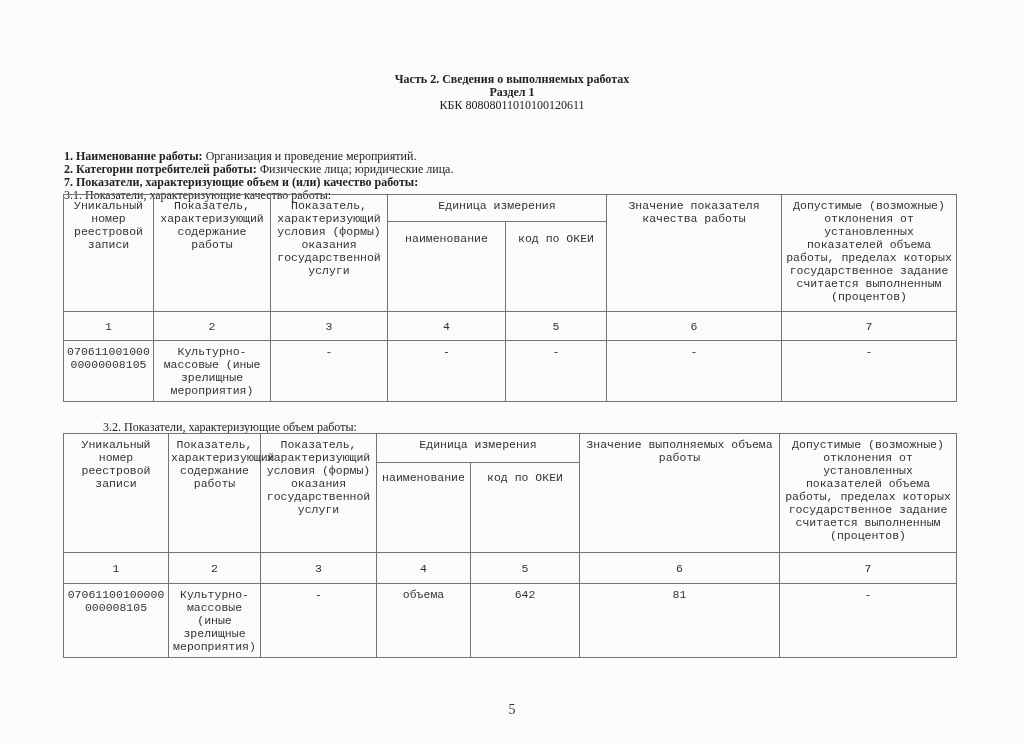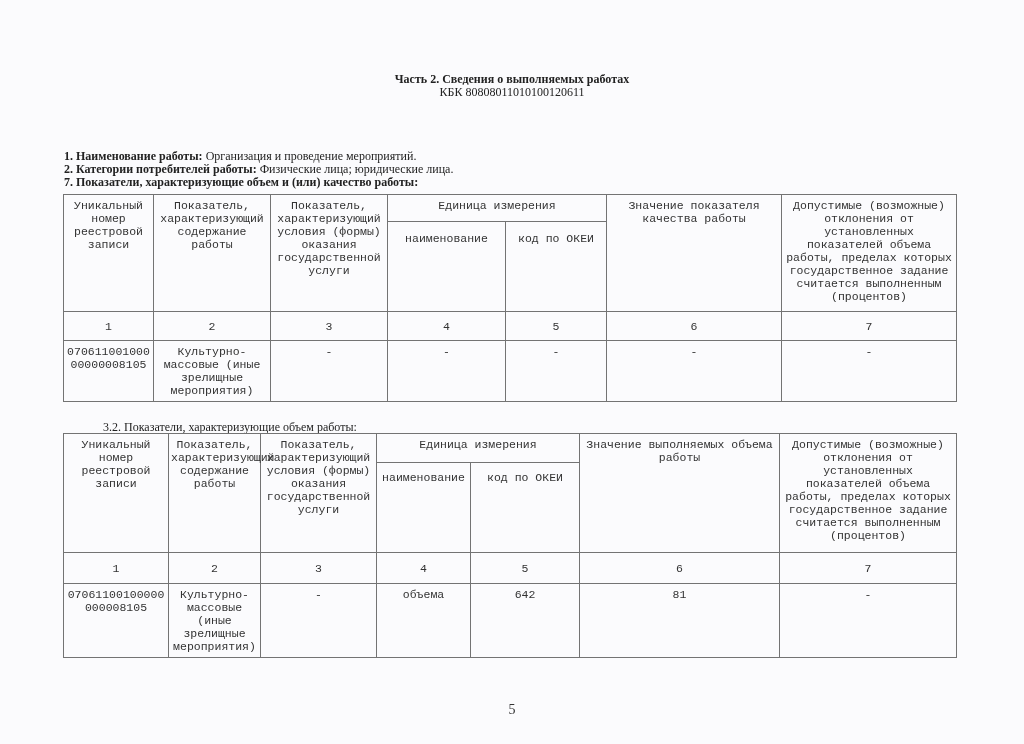--- a/index.html
+++ b/index.html
@@ -27,27 +27,29 @@
   table.t td.num { vertical-align:middle; padding:0; }
   .pg { position:absolute; left:0; width:1024px; text-align:center; top:702px; font-size:14px; color:#333; }
 </style>
 </head>
 <body>
 
 <div class="page">
 
   <div class="title-block">
     <div class="b">Часть 2. Сведения о выполняемых работах</div>
+    <div class="b">Раздел 1</div>
     <div>КБК 80808011010100120611</div>
   </div>
 
   <div class="lines">
     <div><span class="b">1. Наименование работы:</span><span> Организация и проведение мероприятий.</span></div>
     <div><span class="b">2. Категории потребителей работы:</span><span> Физические лица; юридические лица.</span></div>
     <div><span class="b">7. Показатели, характеризующие объем и (или) качество работы:</span></div>
+    <div>3.1. Показатели, характеризующие качество работы:</div>
   </div>
 
   <table class="t" style="left:63px; top:194px; width:893px;">
     <colgroup>
       <col style="width:90px">
         <col style="width:117px">
         <col style="width:117px">
       <col style="width:118px">
         <col style="width:101px">
         <col style="width:175px">

